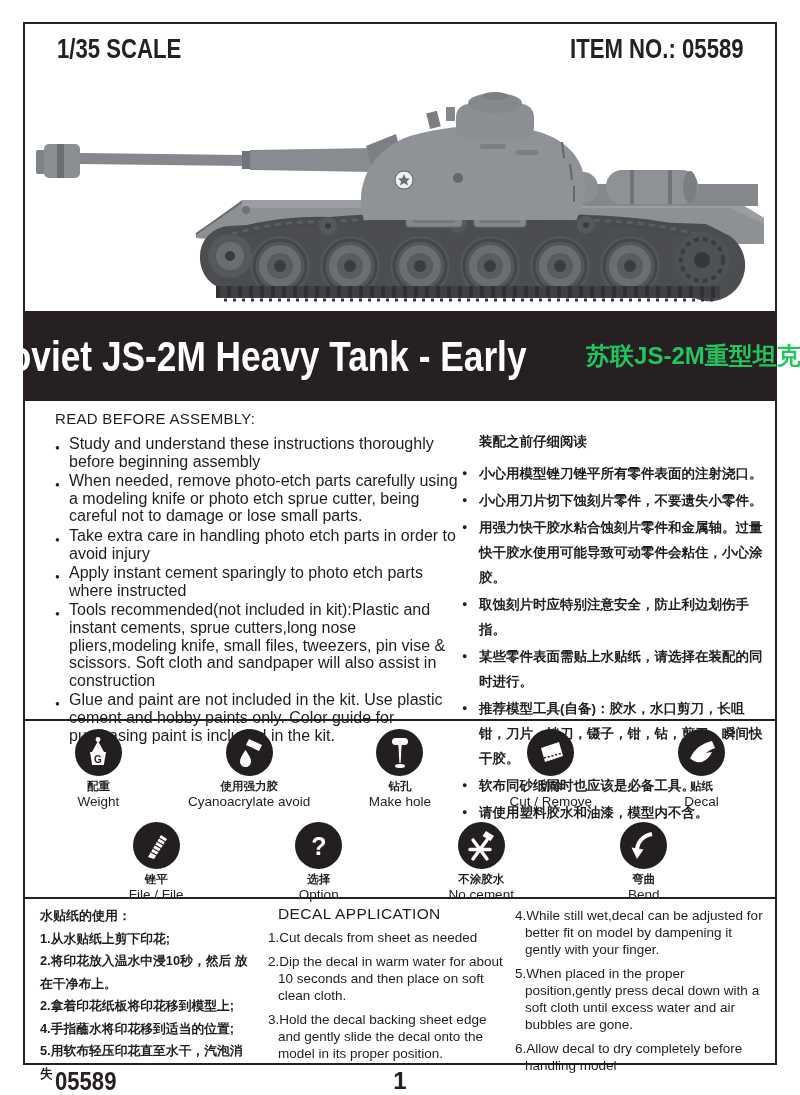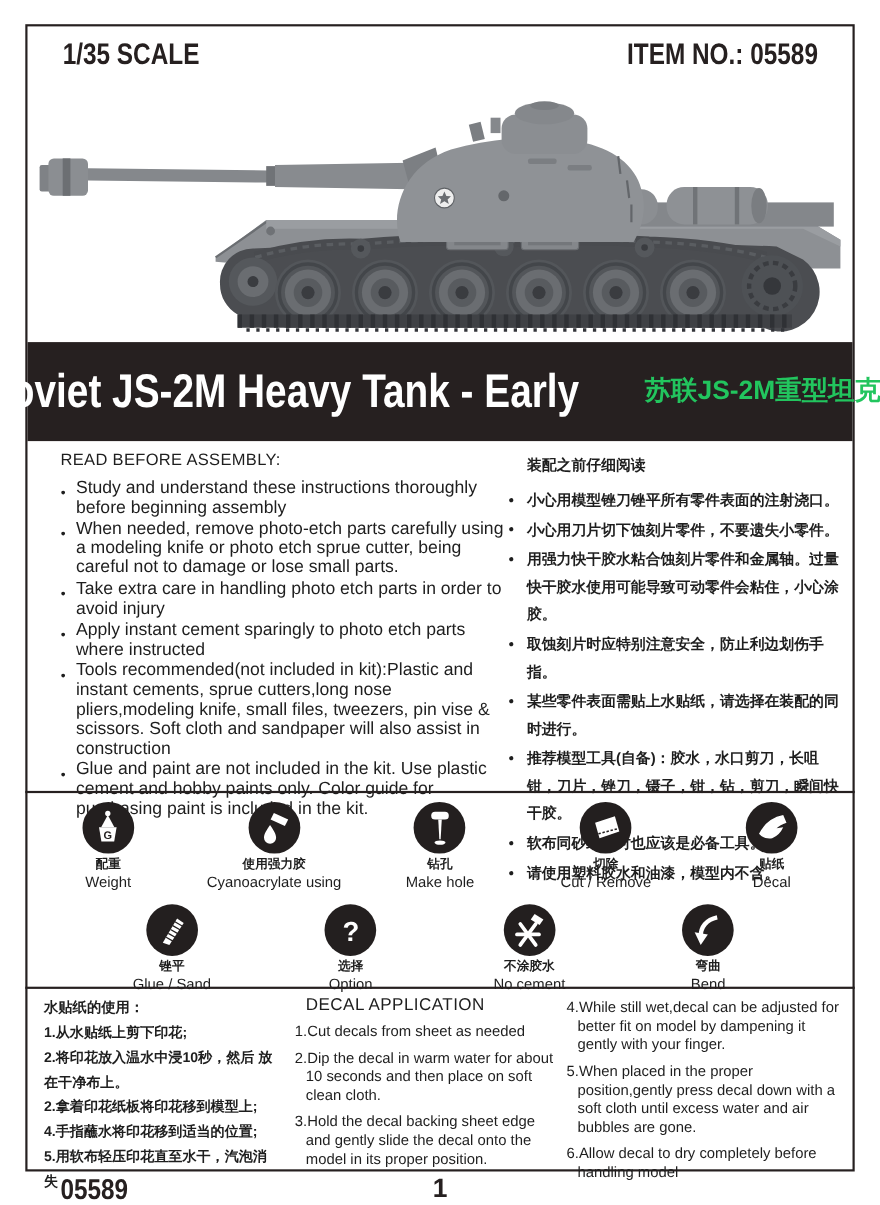--- a/index.html
+++ b/index.html
@@ -15,21 +15,21 @@
         display:flex;flex-direction:row;align-items:center;justify-content:center;}
   .title-en{color:#fff;font-weight:bold;font-size:43px;line-height:46px;white-space:nowrap;
             transform:scaleX(.82);transform-origin:center;}
   .title-zh{color:#22c55e;font-weight:bold;font-size:24px;line-height:30px;white-space:nowrap;}
   
   .col-en{position:absolute;left:55px;top:410px;width:406px;}
   .col-en h3{margin:0 0 8px 0;font-size:15px;font-weight:normal;letter-spacing:.3px;}
   .col-en ul{margin:0;padding:0;list-style:none;font-size:16px;line-height:17.6px;}
   .col-en li{position:relative;padding-left:14px;margin-bottom:2px;}
   .col-en li::before{content:"●";position:absolute;left:0;top:4px;font-size:8px;}
-  .col-zh{position:absolute;left:462px;top:414px;width:302px;}
+  .col-zh{position:absolute;left:462px;top:433px;width:302px;}
   .col-zh h3{margin:0 0 10px 17px;font-size:13.5px;font-weight:bold;}
   .col-zh ul{margin:0;padding:0;list-style:none;font-size:13.5px;line-height:25px;font-weight:bold;}
   .col-zh li{position:relative;padding-left:17px;margin-bottom:2px;}
   .col-zh li::before{content:"●";position:absolute;left:0;top:0;font-size:9px;}
   .rule{position:absolute;left:23px;width:754px;height:2px;background:#262020;}
   .rule1{top:719px;} .rule2{top:897px;}
   
   .symrow{position:absolute;display:flex;}
   .symrow1{left:23px;top:729px;width:754px;}
   .symrow2{left:75px;top:822px;width:650px;}
@@ -239,21 +239,21 @@
       <div class="en">Weight</div>
     </div>
     <div class="sym">
       <div class="circle">
         <svg viewBox="0 0 40 40">
             <path d="M20,6 L33,12 L30,18 L17,12 Z" fill="#fff"></path>
             <path d="M16.5,17 C19.5,21.5 22,25 22,28.5 A5.5,5.5 0 1 1 11,28.5 C11,25 13.5,21.5 16.5,17 Z" fill="#fff"></path>
           </svg>
       </div>
       <div class="zh">使用强力胶</div>
-      <div class="en">Cyanoacrylate using</div>
+      <div class="en">Cyanoacrylate avoid</div>
     </div>
     <div class="sym">
       <div class="circle">
         <svg viewBox="0 0 40 40">
             <rect x="12" y="5" width="16" height="7" rx="3.5" fill="#fff"></rect>
             <polygon points="18.4,12 21.6,12 20.6,30 19.4,30" fill="#fff"></polygon>
             <ellipse cx="20" cy="33" rx="5" ry="2" fill="#fff"></ellipse>
           </svg>
       </div>
       <div class="zh">钻孔</div>
@@ -288,21 +288,21 @@
             <g stroke="#231f1f" stroke-width="1.1">
               <line x1="15" y1="26" x2="22" y2="30"></line>
               <line x1="17" y1="22.5" x2="24" y2="26.5"></line>
               <line x1="19" y1="19" x2="26" y2="23"></line>
               <line x1="21" y1="15.5" x2="28" y2="19.5"></line>
               <line x1="23" y1="12" x2="30" y2="16"></line>
             </g>
           </svg>
       </div>
       <div class="zh">锉平</div>
-      <div class="en">Glue / Sand</div>
+      <div class="en">File / File</div>
     </div>
     <div class="sym">
       <div class="circle">
         <svg viewBox="0 0 40 40">
             <text x="20" y="29" font-size="25" font-weight="bold" fill="#fff" text-anchor="middle" font-family="Liberation Sans, sans-serif">?</text>
           </svg>
       </div>
       <div class="zh">选择</div>
       <div class="en">Option</div>
     </div>

